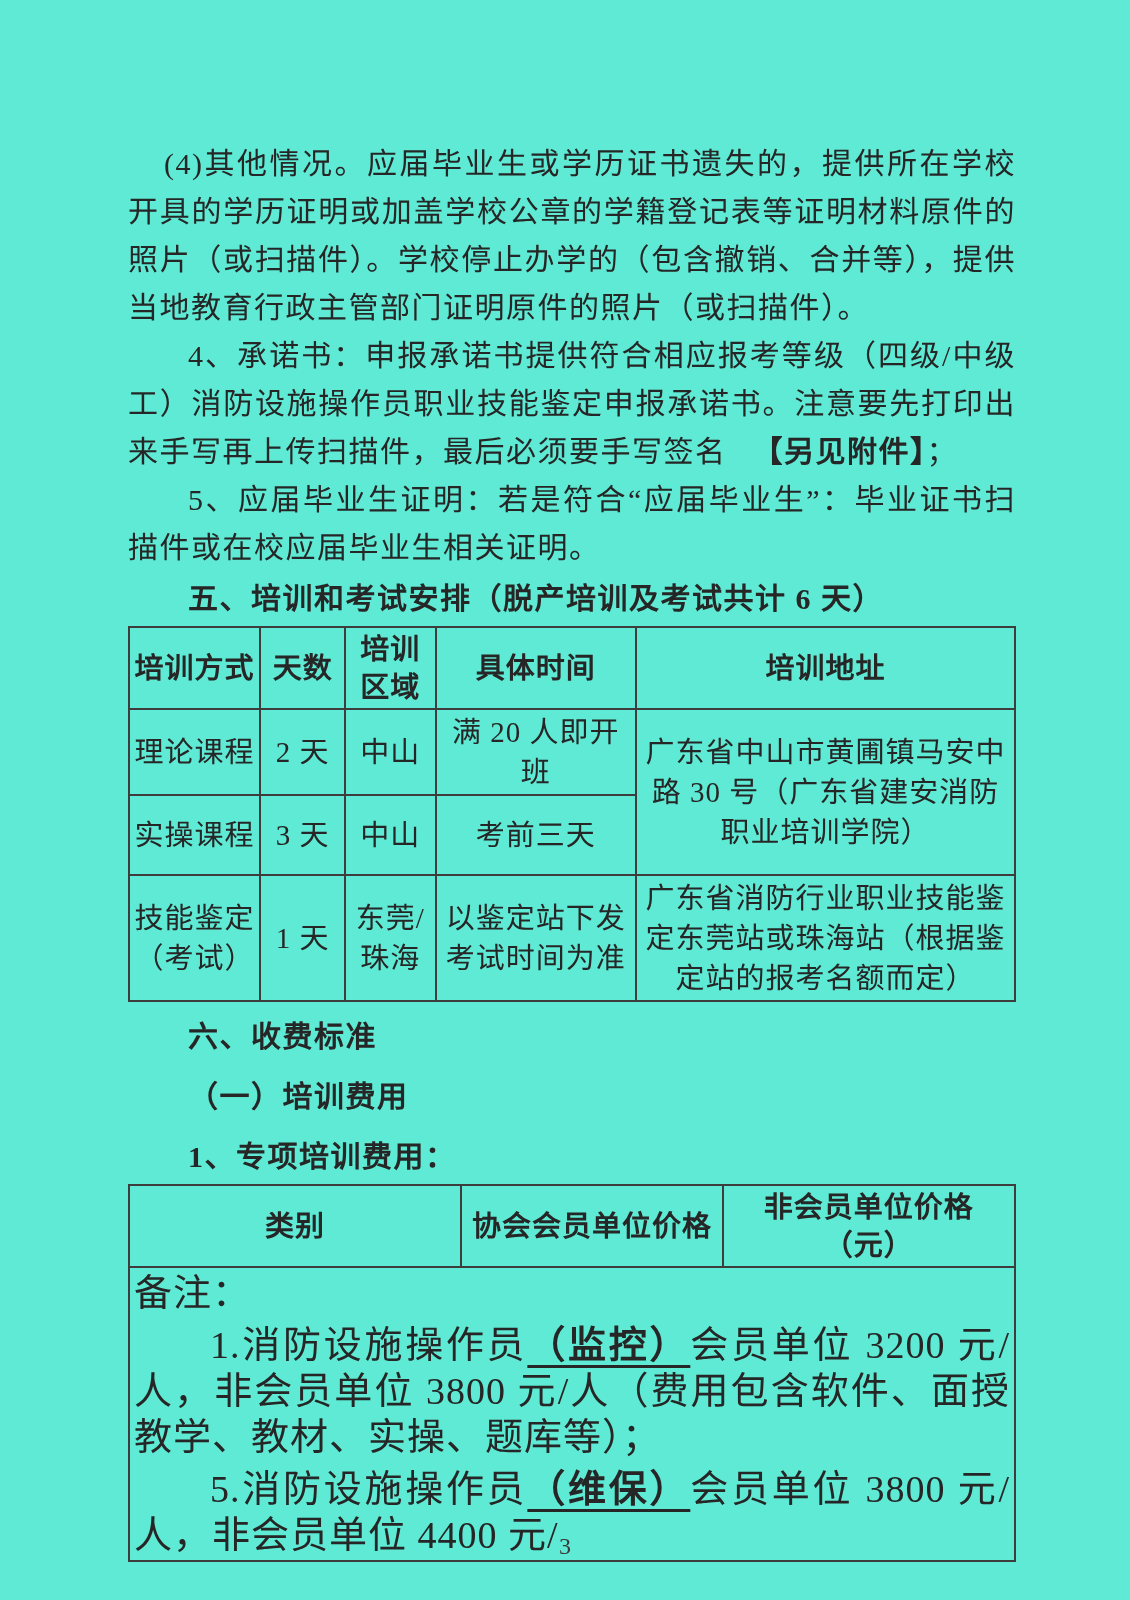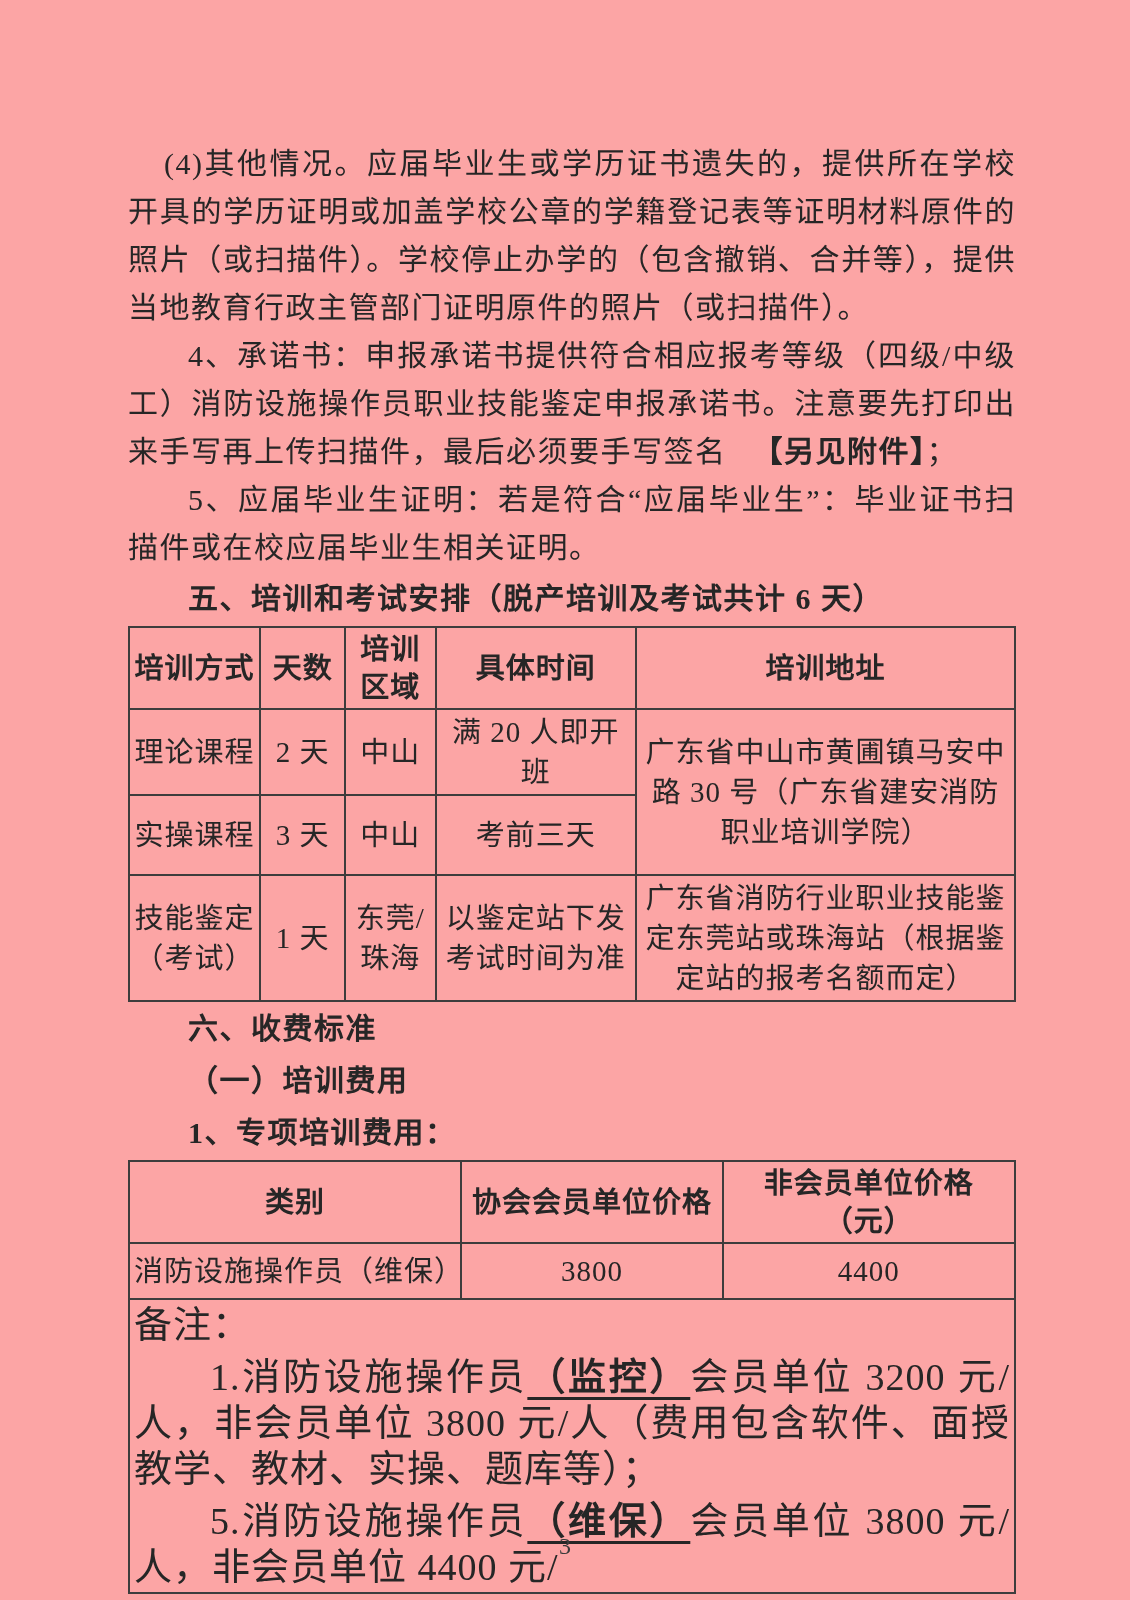--- a/index.html
+++ b/index.html
@@ -1,20 +1,20 @@
 <!DOCTYPE html>
 <html lang="zh-CN"><head>
 <meta charset="utf-8">
 <style>
   html,body{margin:0;padding:0;background:#e8e8e8;}
   .page{
     position:relative;
     width:1130px;height:1600px;
     margin:0 auto;
-    background:#fca5a5;
+    background:#5eead4;
     box-sizing:border-box;
     padding:140px 114px 4px 128px;
     font-family:"Liberation Serif","DejaVu Serif",serif;
     color:#262626;
     overflow:hidden;
   }
   .para{
     margin:0;
     font-size:30px;
     line-height:48px;
@@ -25,21 +25,21 @@
   .indent-2em{text-indent:2em;}
   .bold{font-weight:700;margin-left:26px;}
   .heading{
     margin:2px 0 0 0;
     font-size:30px;
     line-height:50px;
     font-weight:700;
     letter-spacing:1.5px;
     text-indent:2em;
   }
-  .subheading{margin-top:2px;}
+  .subheading{margin-top:10px;}
   .regularheading{font-weight:700;}
   table.doc-table{
     width:100%;
     border-collapse:collapse;
     table-layout:fixed;
     margin-top:2px;
   }
   table.doc-table th, table.doc-table td{
     border:2px solid #3d3d3d;
     text-align:center;
@@ -144,25 +144,20 @@
       <col style="width:37.5%">
       <col style="width:29.5%">
       <col style="width:33%">
     </colgroup>
     <tbody>
       <tr class="fee-header">
         <th>类别</th>
         <th>协会会员单位价格</th>
         <th>非会员单位价格（元）</th>
       </tr>
-      <tr class="fee-row">
-        <td class="fee-category">消防设施操作员（维保）</td>
-        <td>3800</td>
-        <td>4400</td>
-      </tr>
       <tr>
         <td class="notes-cell" colspan="3">
           <p class="note-line">备注：</p>
           <p class="note-line note-item"><span>1.消防设施操作员</span><span class="note-em">（监控）</span><span>会员单位 3200 元/人，非会员单位 3800 元/人（费用包含软件、面授教学、教材、实操、题库等）；</span></p>
           <p class="note-line note-item"><span>5.消防设施操作员</span><span class="note-em">（维保）</span><span>会员单位 3800 元/人，非会员单位 4400 元/</span></p>
         </td>
       </tr>
     </tbody>
   </table>
 

